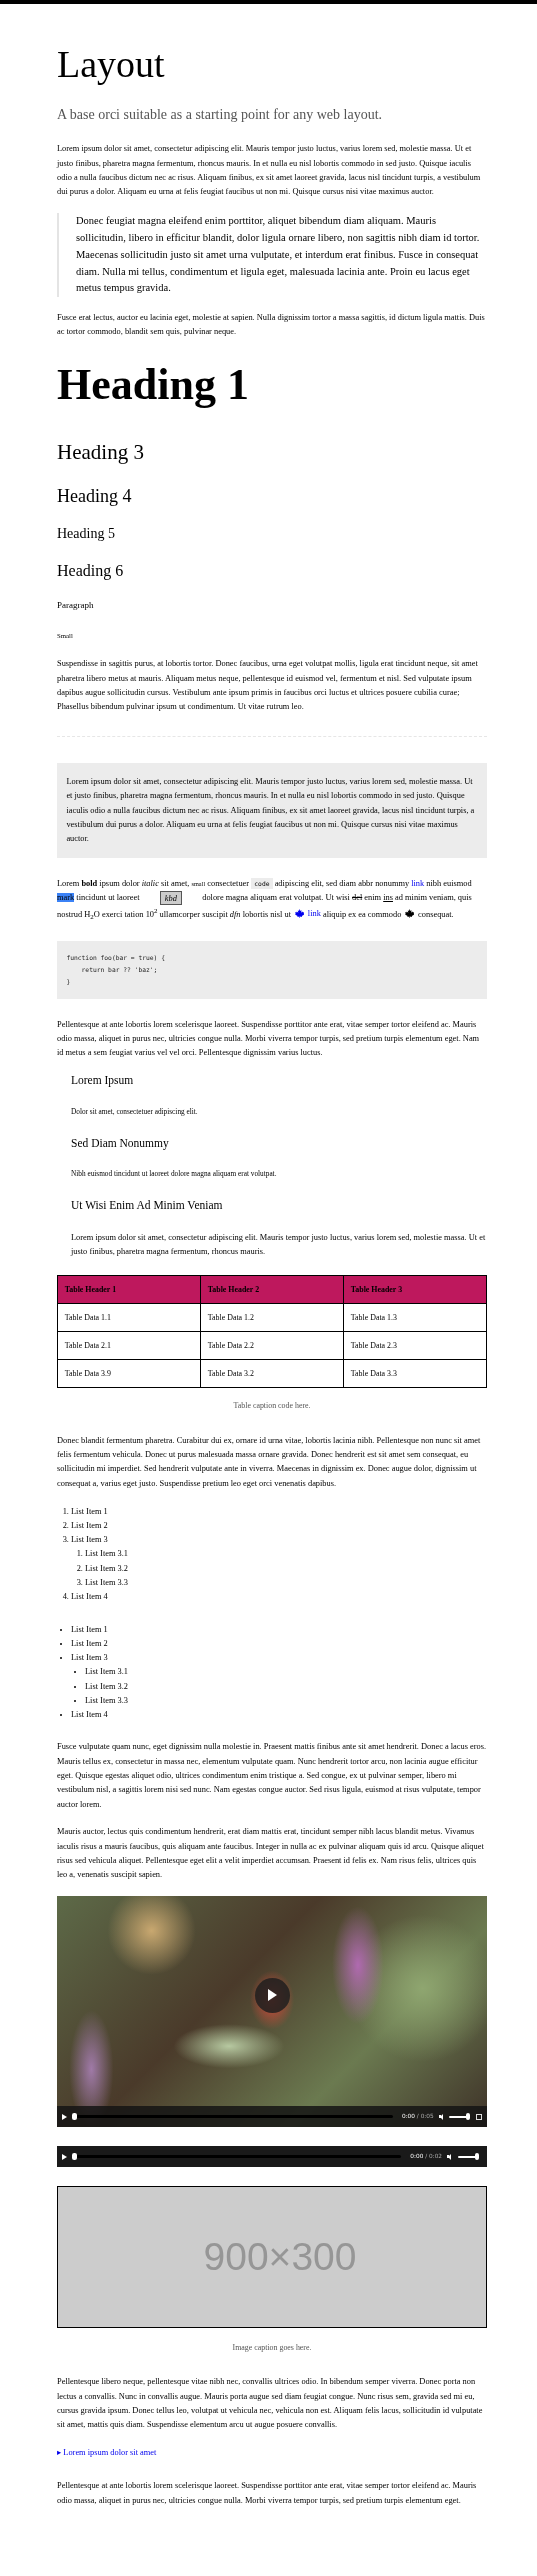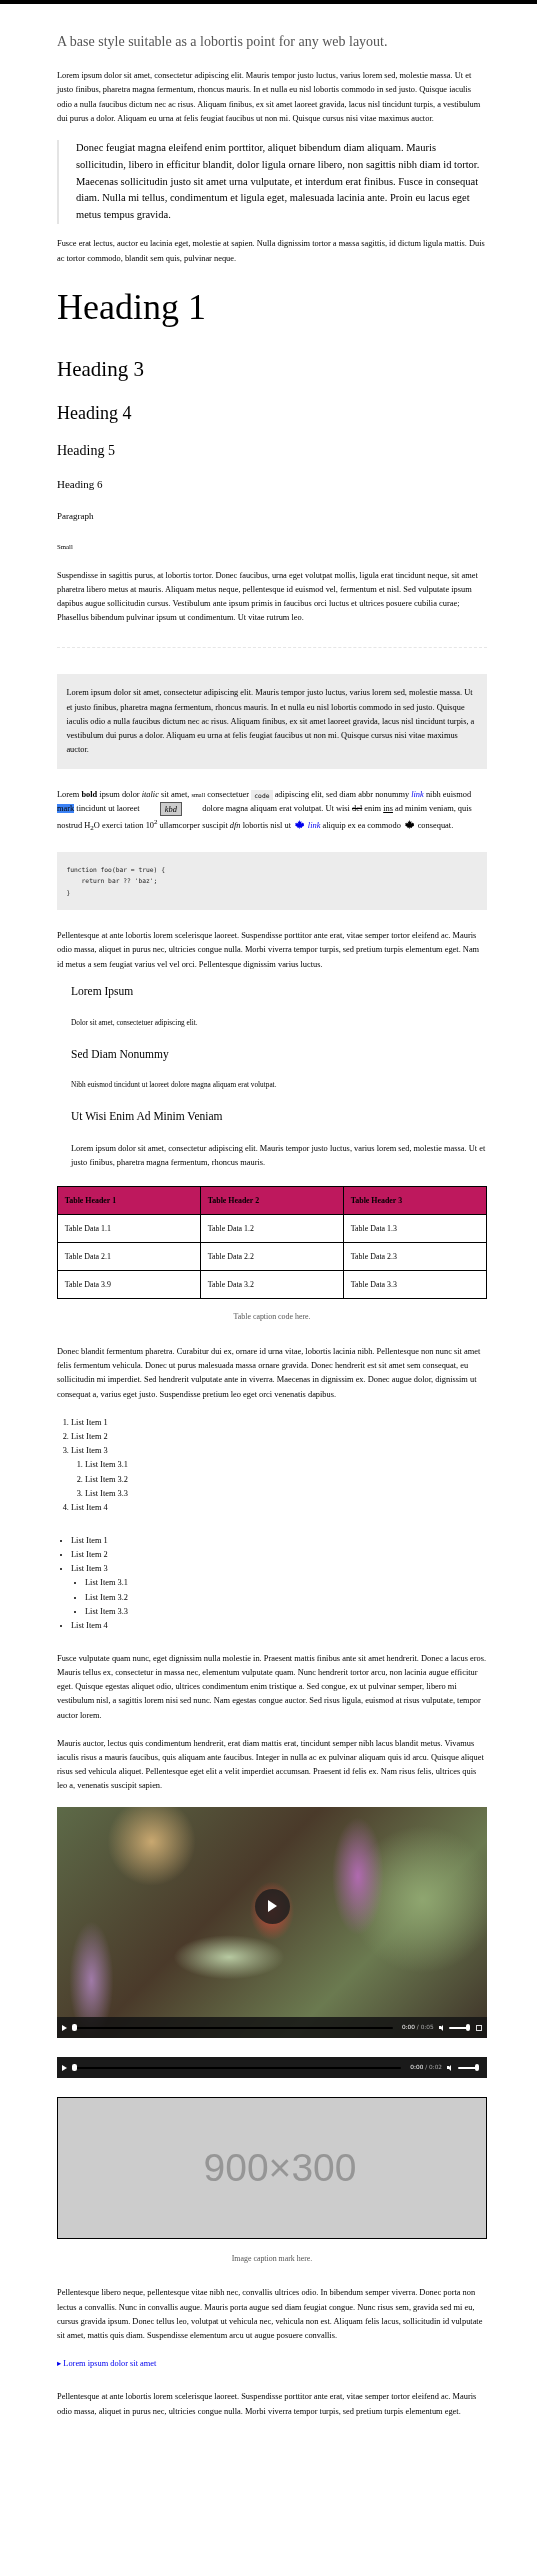--- a/index.html
+++ b/index.html
@@ -16,26 +16,26 @@
   h1.title { font-size: 38px; font-weight: normal; line-height: 1.1; margin: 10.5px 0 21px 0; }
   p.lead { font-size: 14px; color: #555; line-height: 1.3; margin: 0 0 18px 0; }
   p { margin: 0 0 13.6px 0; }
   blockquote {
     margin: 0 0 13.6px 0;
     padding: 0 0 0 17px;
     border-left: 2.1px solid #e4e4e4;
     font-size: 10.5px;
     line-height: 1.6;
   }
-  h1.h1 { font-size: 36px; font-weight: normal; line-height: 1.2; margin: 20px 0 28px 0; }
+  h1.h1 { font-size: 44px; font-weight: bold; line-height: 1.2; margin: 20px 0 28px 0; }
   h2.h2 { font-size: 26px; font-weight: normal; line-height: 1.2; margin: 0 0 23px 0; }
   h3.h3 { font-size: 21px; font-weight: normal; line-height: 1.2; margin: 0 0 21px 0; }
   h4.h4 { font-size: 18px; font-weight: normal; line-height: 1.2; margin: 0 0 18px 0; }
   h5.h5 { font-size: 14px; font-weight: normal; line-height: 1.2; margin: 0 0 18px 0; }
-  h6.h6 { font-size: 11px; font-weight: normal; line-height: 1.2; margin: 0 0 18px 0; }
+  h6.h6 { font-size: 16px; font-weight: normal; line-height: 1.2; margin: 0 0 18px 0; }
   .para-sample { font-size: 9px; margin: 0 0 17px 0; }
   .small-sample { font-size: 6.8px; margin: 0 0 15.7px 0; }
   hr.dashed { border: 0; border-top: 1px dashed #e6e6e6; margin: 21px 0 26px 0; }
   .panel {
     background: #ececec;
     padding: 12.6px 9.4px 11.5px 9.4px;
     margin: 0 0 19px 0;
   }
   .panel p { margin: 0; }
   .inline-demo { margin-bottom: 17px; }
@@ -51,21 +51,21 @@
     font-family: "Liberation Serif", serif;
     font-size: 8.4px;
     background: #cccccc;
     border: 0.5px solid #555;
     border-right-width: 1px;
     border-bottom-width: 1px;
     padding: 1.6px 4.2px;
     margin: 0 18px;
     font-style: italic;
   }
-  .inline-demo a { color: #0000ee; text-decoration: none; font-style: italic; }
+  .inline-demo a { color: #0000ee; text-decoration: none; }
   .inline-demo del { text-decoration: line-through; }
   .inline-demo ins { text-decoration: underline; }
   .inline-demo .leaf { display: inline-block; width: 9.4px; height: 9.4px; vertical-align: -1.6px; margin: 0 1.6px; }
   pre.code {
     background: #ececec;
     margin: 0 0 19px 0;
     padding: 11.5px 9.4px;
     font-family: "DejaVu Sans Mono", "Liberation Mono", monospace;
     font-size: 6.3px;
     line-height: 1.85;
@@ -153,21 +153,22 @@
   }
   details { margin: 0 0 19px 0; }
   summary { color: #0000ee; cursor: pointer; list-style: none; }
   summary::before { content: "\25B8  "; }
 </style>
 </head>
 <body>
 
 <div class="page">
 
-  <p class="lead">A base style suitable as a lobortis point for any web layout.</p>
+  <h1 class="title">Layout</h1>
+  <p class="lead">A base orci suitable as a starting point for any web layout.</p>
 
   <p>Lorem ipsum dolor sit amet, consectetur adipiscing elit. Mauris tempor justo luctus, varius lorem sed, molestie massa. Ut et justo finibus, pharetra magna fermentum, rhoncus mauris. In et nulla eu nisl lobortis commodo in sed justo. Quisque iaculis odio a nulla faucibus dictum nec ac risus. Aliquam finibus, ex sit amet laoreet gravida, lacus nisl tincidunt turpis, a vestibulum dui purus a dolor. Aliquam eu urna at felis feugiat faucibus ut non mi. Quisque cursus nisi vitae maximus auctor.</p>
   <blockquote>Donec feugiat magna eleifend enim porttitor, aliquet bibendum diam aliquam. Mauris sollicitudin, libero in efficitur blandit, dolor ligula ornare libero, non sagittis nibh diam id tortor. Maecenas sollicitudin justo sit amet urna vulputate, et interdum erat finibus. Fusce in consequat diam. Nulla mi tellus, condimentum et ligula eget, malesuada lacinia ante. Proin eu lacus eget metus tempus gravida.</blockquote>
   <p>Fusce erat lectus, auctor eu lacinia eget, molestie at sapien. Nulla dignissim tortor a massa sagittis, id dictum ligula mattis. Duis ac tortor commodo, blandit sem quis, pulvinar neque.</p>
 
   <h1 class="h1">Heading 1</h1>
   <h3 class="h3">Heading 3</h3>
   <h4 class="h4">Heading 4</h4>
   <h5 class="h5">Heading 5</h5>
   <h6 class="h6">Heading 6</h6>
@@ -285,21 +286,21 @@
         </div>
       <div class="ctl-time"><span>0:00</span><span class="dur"> / </span><span class="dur">0:02</span></div>
       <div class="ctl-vol-icon"></div>
       <div class="ctl-vol">
           <div class="knob"></div>
         </div>
     </div>
   </div>
 
   <div class="placeholder">900×300</div>
-  <p class="caption">Image caption mark here.</p>
+  <p class="caption">Image caption goes here.</p>
 
   <p>Pellentesque libero neque, pellentesque vitae nibh nec, convallis ultrices odio. In bibendum semper viverra. Donec porta non lectus a convallis. Nunc in convallis augue. Mauris porta augue sed diam feugiat congue. Nunc risus sem, gravida sed mi eu, cursus gravida ipsum. Donec tellus leo, volutpat ut vehicula nec, vehicula non est. Aliquam felis lacus, sollicitudin id vulputate sit amet, mattis quis diam. Suspendisse elementum arcu ut augue posuere convallis.</p>
 
   <details>
     <summary>Lorem ipsum dolor sit amet</summary>
   </details>
 
   <p>Pellentesque at ante lobortis lorem scelerisque laoreet. Suspendisse porttitor ante erat, vitae semper tortor eleifend ac. Mauris odio massa, aliquet in purus nec, ultricies congue nulla. Morbi viverra tempor turpis, sed pretium turpis elementum eget.</p>
 </div>
 

